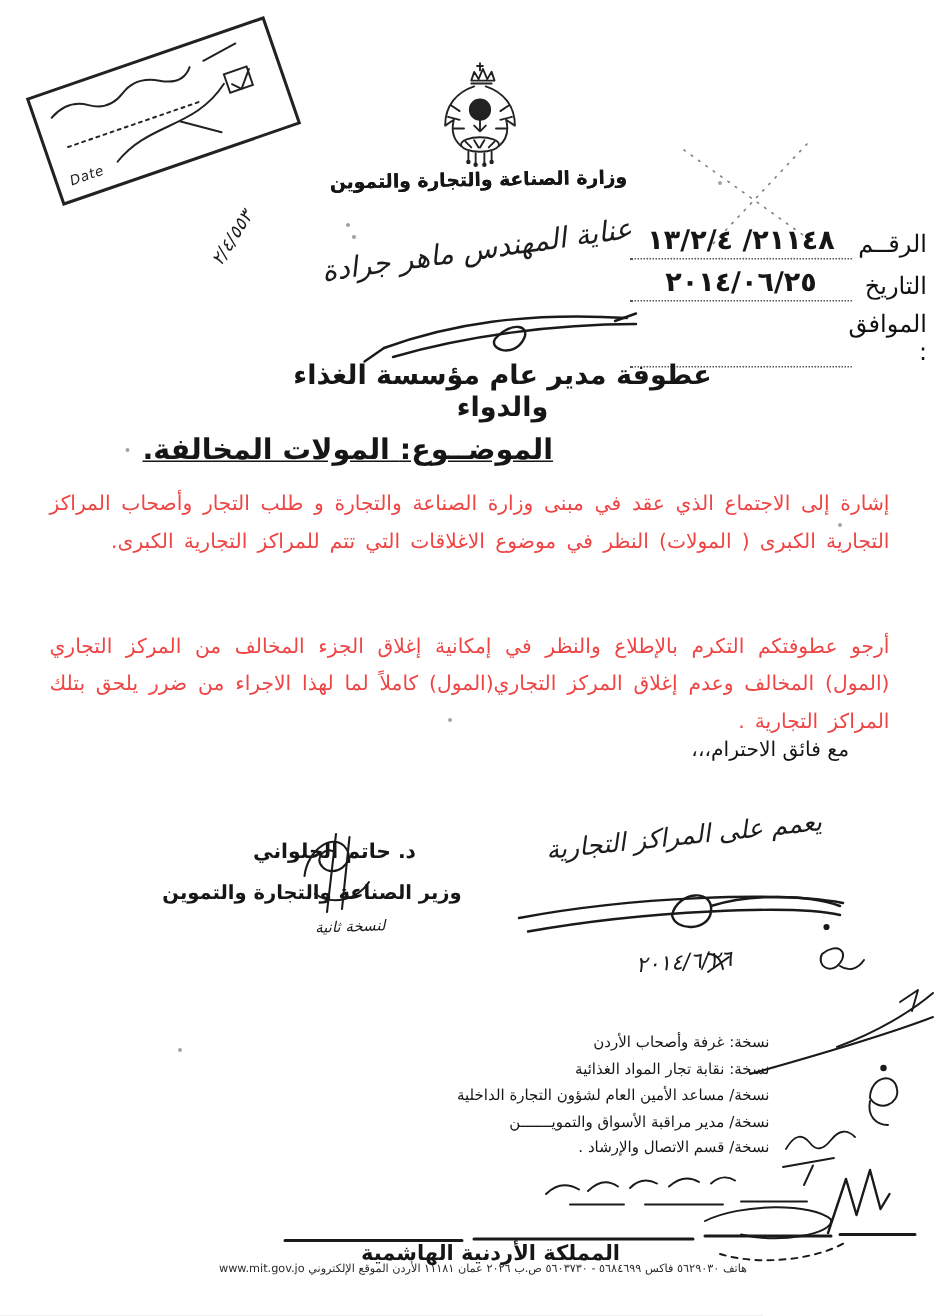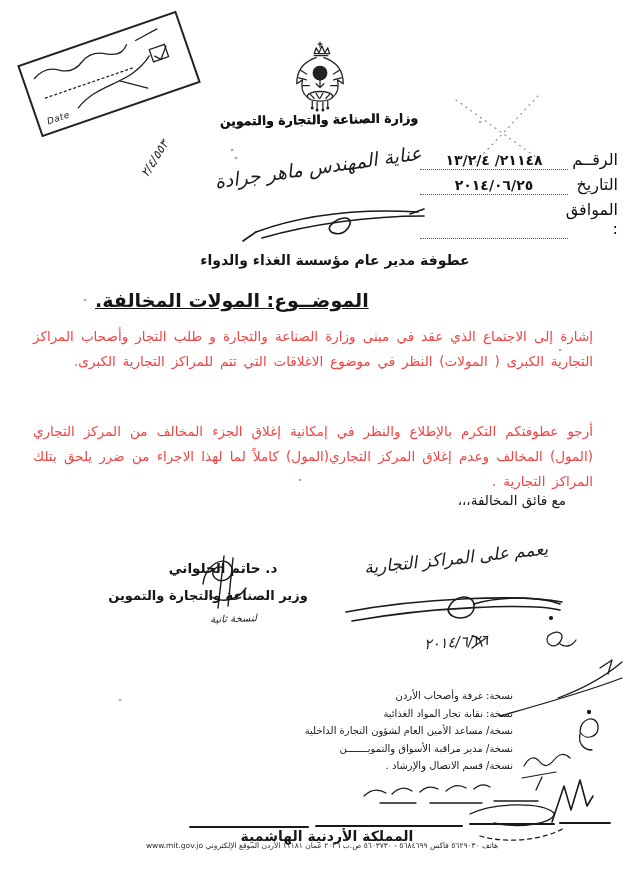--- a/index.html
+++ b/index.html
@@ -33,34 +33,34 @@
     font-size:12.5px;font-weight:bold;letter-spacing:-.3px;
     text-shadow:0 0 .4px #000;transform:rotate(-1deg);
   }
 
   
   .refblock{right:6px;top:150px;width:198px;}
   .ref-row{display:flex;direction:rtl;align-items:flex-end;margin-bottom:5px;}
   .ref-label{width:50px;font-size:16px;color:#111;flex:none;padding-bottom:1px;}
   .ref-line{
     flex:1;border-bottom:1px dotted #555;text-align:center;
-    font-size:14px;font-weight:bold;min-height:16px;padding-bottom:1px;
+    font-size:18px;font-weight:bold;min-height:16px;padding-bottom:1px;
   }
 
   
   .hand{font-style:italic;color:#1c1c1c;}
   .attention{
     left:168px;top:156px;width:300px;font-size:19px;text-align:center;
     transform:rotate(-8deg);transform-origin:center;
   }
   .attention-num{
     left:138px;top:172px;font-size:12px;
     transform:rotate(-58deg);transform-origin:left top;
   }
-  .recipient{left:170px;top:252px;width:330px;font-size:14px;font-weight:bold;}
+  .recipient{left:170px;top:240px;width:330px;font-size:18px;font-weight:bold;}
   .subject{
     left:95px;top:289px;font-size:19px;font-weight:bold;
     text-decoration:underline;
   }
   .para{
     left:33px;width:560px;font-size:13.5px;line-height:25px;
     text-align:justify;word-spacing:2.5px;color:#ef4444;
   }
   .para1{top:324px;}
   .para2{top:399px;margin-top:20px;}
@@ -149,21 +149,21 @@
   <div class="abs recipient rtl center">عطوفة مدير عام مؤسسة الغذاء والدواء</div>
 
   <div class="abs subject rtl nowrap">
     <span>الموضــوع:</span>
     <span> </span>
     <span>المولات المخالفة.</span>
   </div>
 
   <div class="abs para para1 rtl">إشارة إلى الاجتماع الذي عقد في مبنى وزارة الصناعة والتجارة و طلب التجار وأصحاب المراكز التجارية الكبرى ( المولات) النظر في موضوع الاغلاقات التي تتم للمراكز التجارية الكبرى.</div>
   <div class="abs para para2 rtl">أرجو عطوفتكم التكرم بالإطلاع والنظر في إمكانية إغلاق الجزء المخالف من المركز التجاري (المول) المخالف وعدم إغلاق المركز التجاري(المول) كاملاً لما لهذا الاجراء من ضرر يلحق بتلك المراكز التجارية .</div>
-  <div class="abs closing rtl">مع فائق المخالفة،،،</div>
+  <div class="abs closing rtl">مع فائق الاحترام،،،</div>
 
   <div class="abs circ-note hand rtl">يعمم على المراكز التجارية</div>
   <div class="abs circ-date hand" dir="ltr">٢٠١٤/٦/٢٦</div>
 
   <div class="abs sig-name rtl center">د. حاتم الحلواني</div>
   <div class="abs sig-title rtl center">وزير الصناعة والتجارة والتموين</div>
   <div class="abs copy-note hand rtl center">لنسخة ثانية</div>
 
   <div class="abs cc rtl">
     <div>نسخة: غرفة وأصحاب الأردن</div>

